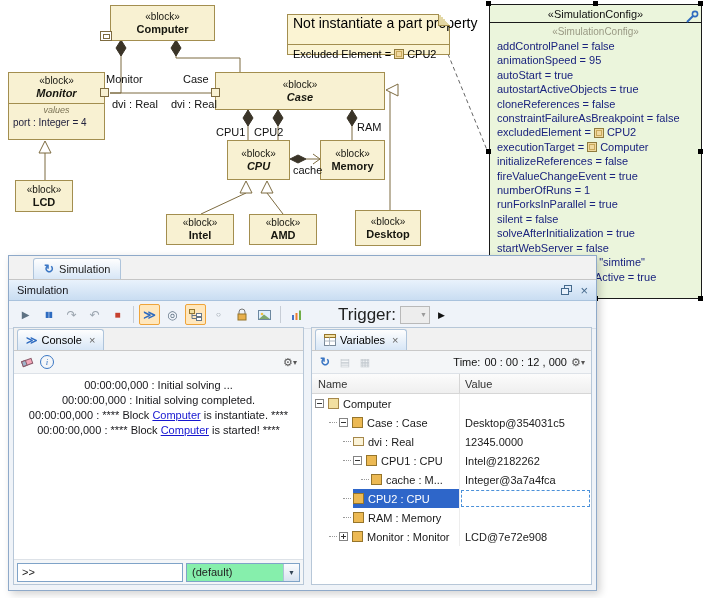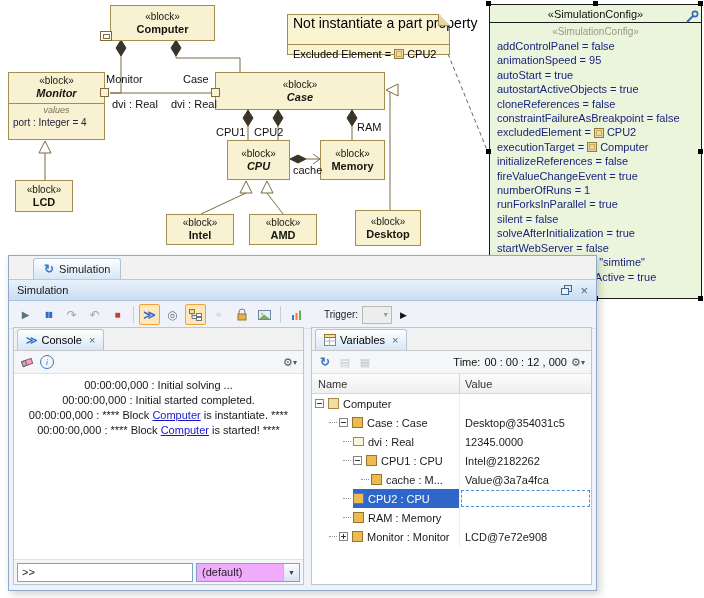--- a/index.html
+++ b/index.html
@@ -74,21 +74,21 @@
         border:1px solid transparent;border-radius:2px;margin:0 1px;box-sizing:border-box;}
   .tbtn.toggled{background:#FFE7BD;border-color:#EFA43A;}
   .tsep{width:1px;height:17px;background:#C7CDD6;margin:0 4px;}
   .ico-run{color:#5E7183;font-size:10px;}
   .ico-pause{color:#2E6BC0;font-size:8px;letter-spacing:-1px;}
   .ico-step{color:#9AA4AE;font-size:12px;}
   .ico-term{color:#C6402F;font-size:10px;}
   .ico-fast{color:#2E6BC0;font-weight:bold;font-size:12px;}
   .ico-target{color:#5E7183;font-size:12px;}
   .ico-dot{color:#8a949e;font-size:8px;}
-  .trigger-label{font-size:10px;margin:0 4px 0 16px;color:#222;}
+  .trigger-label{font-size:17px;margin:0 4px 0 30px;color:#222;}
   .trigger-combo{width:30px;height:18px;background:#EDEDED;border:1px solid #B9B9B9;display:flex;
         align-items:center;justify-content:flex-end;padding-right:2px;box-sizing:border-box;}
   .trigger-combo .arr{font-size:7px;color:#9a9a9a;}
   .ico-panel{color:#111;font-size:9px;margin-left:8px;}
 
   .panes{position:absolute;left:4px;right:4px;top:71px;bottom:5px;display:flex;gap:7px;}
   .pane{display:flex;flex-direction:column;border:1px solid #B7C7D8;background:#fff;box-sizing:border-box;}
   .pane.console{width:291px;flex:none;}
   .pane.vars{flex:1;}
   .ptabs{height:22px;background:#F1F1F1;border-bottom:1px solid #C9C9C9;position:relative;flex:none;}
@@ -107,21 +107,21 @@
   .gear-arr{color:#555;font-size:8px;}
   .mla{margin-left:auto;}
 
   .cout{flex:1;font-size:11px;line-height:15px;padding:4px 5px;color:#16161a;background:#fff;overflow:hidden;}
   .cline{white-space:nowrap;text-align:center;}
   .clink{color:#1515D0;text-decoration:underline;}
   .cin{flex:none;height:25px;display:flex;align-items:center;gap:3px;padding:2px 3px;
         background:#F4F6F8;border-top:1px solid #DDE2E8;box-sizing:border-box;}
   .cprompt{flex:1;height:19px;background:#fff;border:1px solid #7FA3C8;font-size:11px;display:flex;
         align-items:center;padding:0 4px;box-sizing:border-box;color:#222;}
-  .ccombo{width:104px;height:19px;background:#f0abfc;border:1px solid #7FA3C8;display:flex;
+  .ccombo{width:114px;height:19px;background:#86efac;border:1px solid #7FA3C8;display:flex;
         align-items:stretch;font-size:11px;box-sizing:border-box;}
   .ccombo .val{flex:1;display:flex;align-items:center;padding-left:5px;color:#222;}
   .ccombo .arr{width:15px;background:linear-gradient(#FBFCFE,#D8E3F0);border-left:1px solid #AEC2D6;
         display:flex;align-items:center;justify-content:center;font-size:7px;color:#345;}
 
   .ico-refresh{color:#3A76C4;font-weight:bold;font-size:12px;}
   .ico-disabled{color:#C3C9CF;font-size:11px;}
   .time{margin-left:auto;font-size:11px;color:#111;display:flex;align-items:center;gap:4px;white-space:nowrap;}
 
   .vhead{height:19px;flex:none;display:flex;background:linear-gradient(#FCFCFC,#EFEFEF);
@@ -426,21 +426,21 @@
           <span class="pbtn">
               <span class="circle-i">i</span>
             </span>
           <span class="pbtn mla">
             <span class="gear">⚙</span>
             <span class="gear-arr">▾</span>
           </span>
         </div>
         <div class="cout">
           <div class="cline"><span>00:00:00,000 : Initial solving ...</span></div>
-          <div class="cline"><span>00:00:00,000 : Initial started completed.</span></div>
+          <div class="cline"><span>00:00:00,000 : Initial solving completed.</span></div>
           <div class="cline"><span>00:00:00,000 : **** Block </span><span class="clink">Computer</span><span> is instantiate. ****</span></div>
           <div class="cline"><span>00:00:00,000 : **** Block </span><span class="clink">Computer</span><span> is started! ****</span></div>
         </div>
         <div class="cin">
           <span class="cprompt">&gt;&gt;</span>
           <span class="ccombo">
             <span class="val">(default)</span>
             <span class="arr">▼</span>
           </span>
         </div>
@@ -529,21 +529,21 @@
           </div>
 
           <div class="vrow">
             <div class="vc1 pd3">
                 <span class="guide"></span>
               <span class="hl">
                   <span class="pico part"></span>
               <span>cache : M...</span>
                 </span>
               </div>
-            <div class="vc2">Value@3a7a4fca</div>
+            <div class="vc2">Integer@3a7a4fca</div>
           </div>
 
           <div class="vrow sel">
             <div class="vc1 pd2">
                 <span class="guide"></span>
               <span class="hl">
                   <span class="pico part"></span>
               <span>CPU2 : CPU</span>
                 </span>
               </div>

